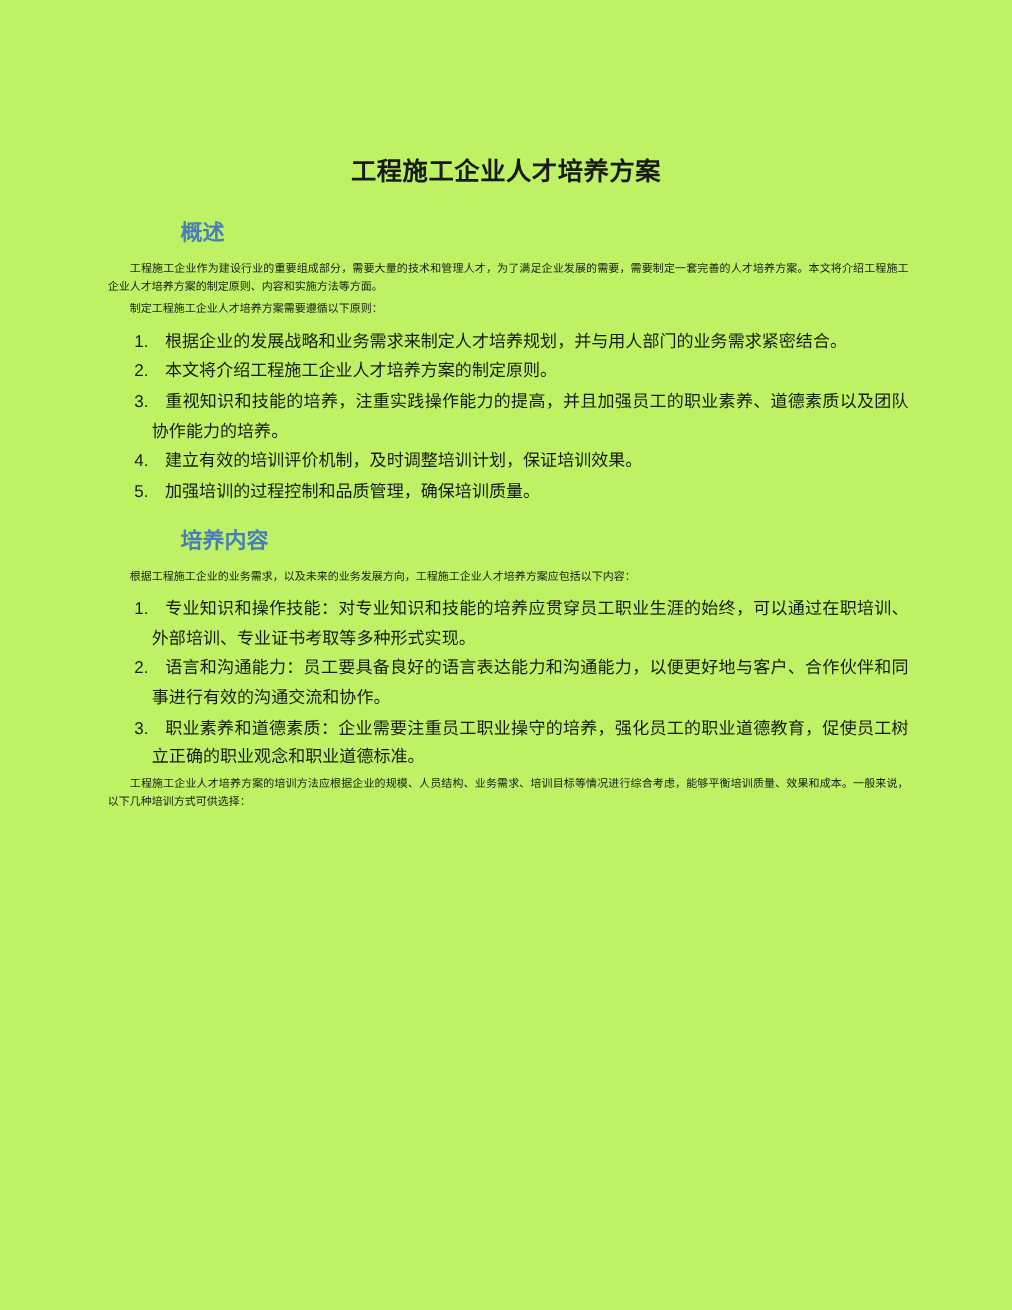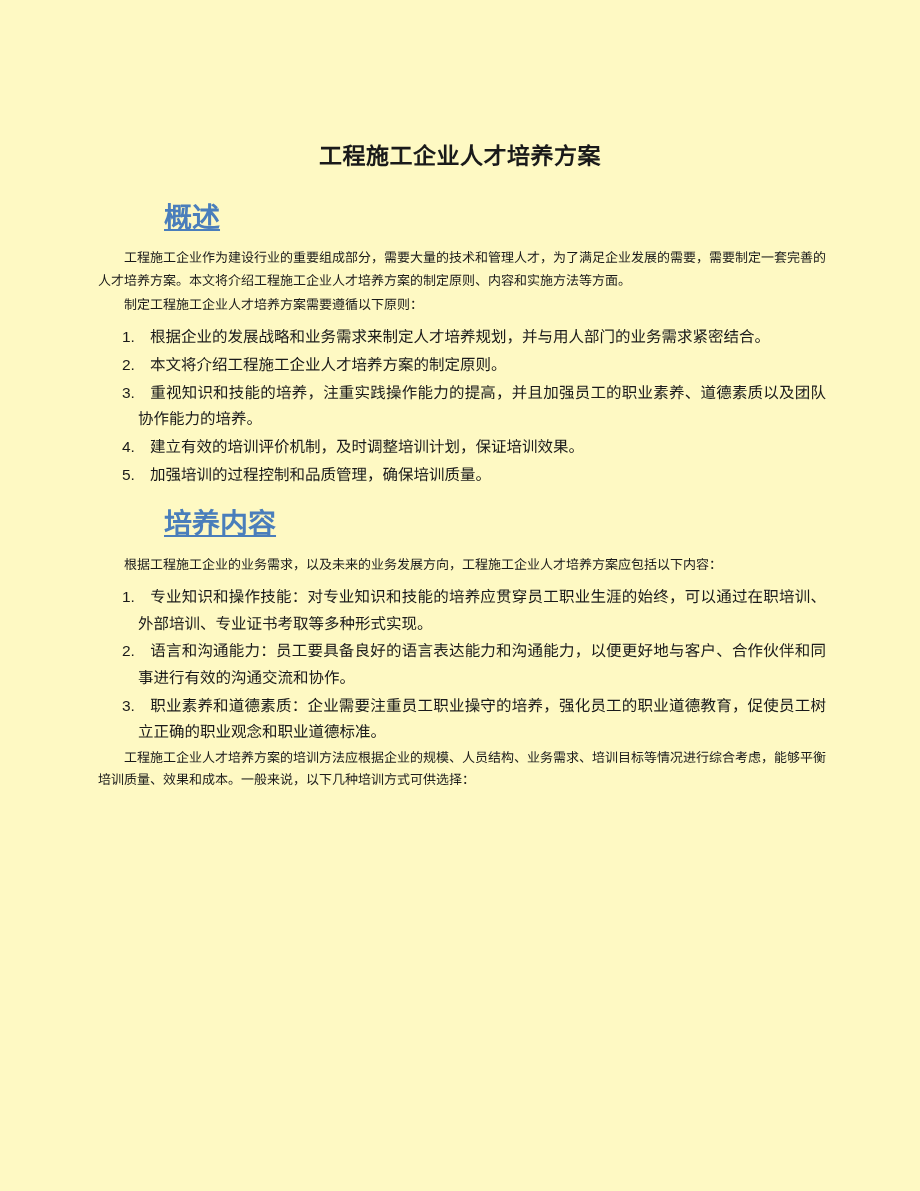--- a/index.html
+++ b/index.html
@@ -13,44 +13,43 @@
     font-family: "Liberation Sans", "DejaVu Sans", sans-serif;
     color: #000000;
     position: relative;
     overflow: hidden;
   }
   .page {
     box-sizing: border-box;
     width: 920px;
     height: 1191px;
     padding: 140px 92px 60px 92px;
-    background: #fef9c3;
+    background: #bef264;
   }
   .doc-title {
     text-align: center;
     font-size: 23px;
     font-weight: bold;
     color: #1a1a1a;
     letter-spacing: 0.5px;
     margin: 0 0 26px 0;
     line-height: 1.4;
   }
   .section {
     margin: 0;
   }
   .heading {
-    font-size: 28px;
+    font-size: 20px;
     font-weight: bold;
     color: #4a7ebb;
     margin: 16px 0 10px 72px;
     line-height: 1.4;
-    text-decoration: underline;
   }
   p.para {
-    font-size: 13px;
+    font-size: 10px;
     line-height: 1.72;
     color: #1a1a1a;
     margin: 0 0 2px 0;
     text-align: justify;
     text-justify: inter-ideograph;
   }
   p.para.first-indent {
     text-indent: 2em;
   }
   .body-block {

